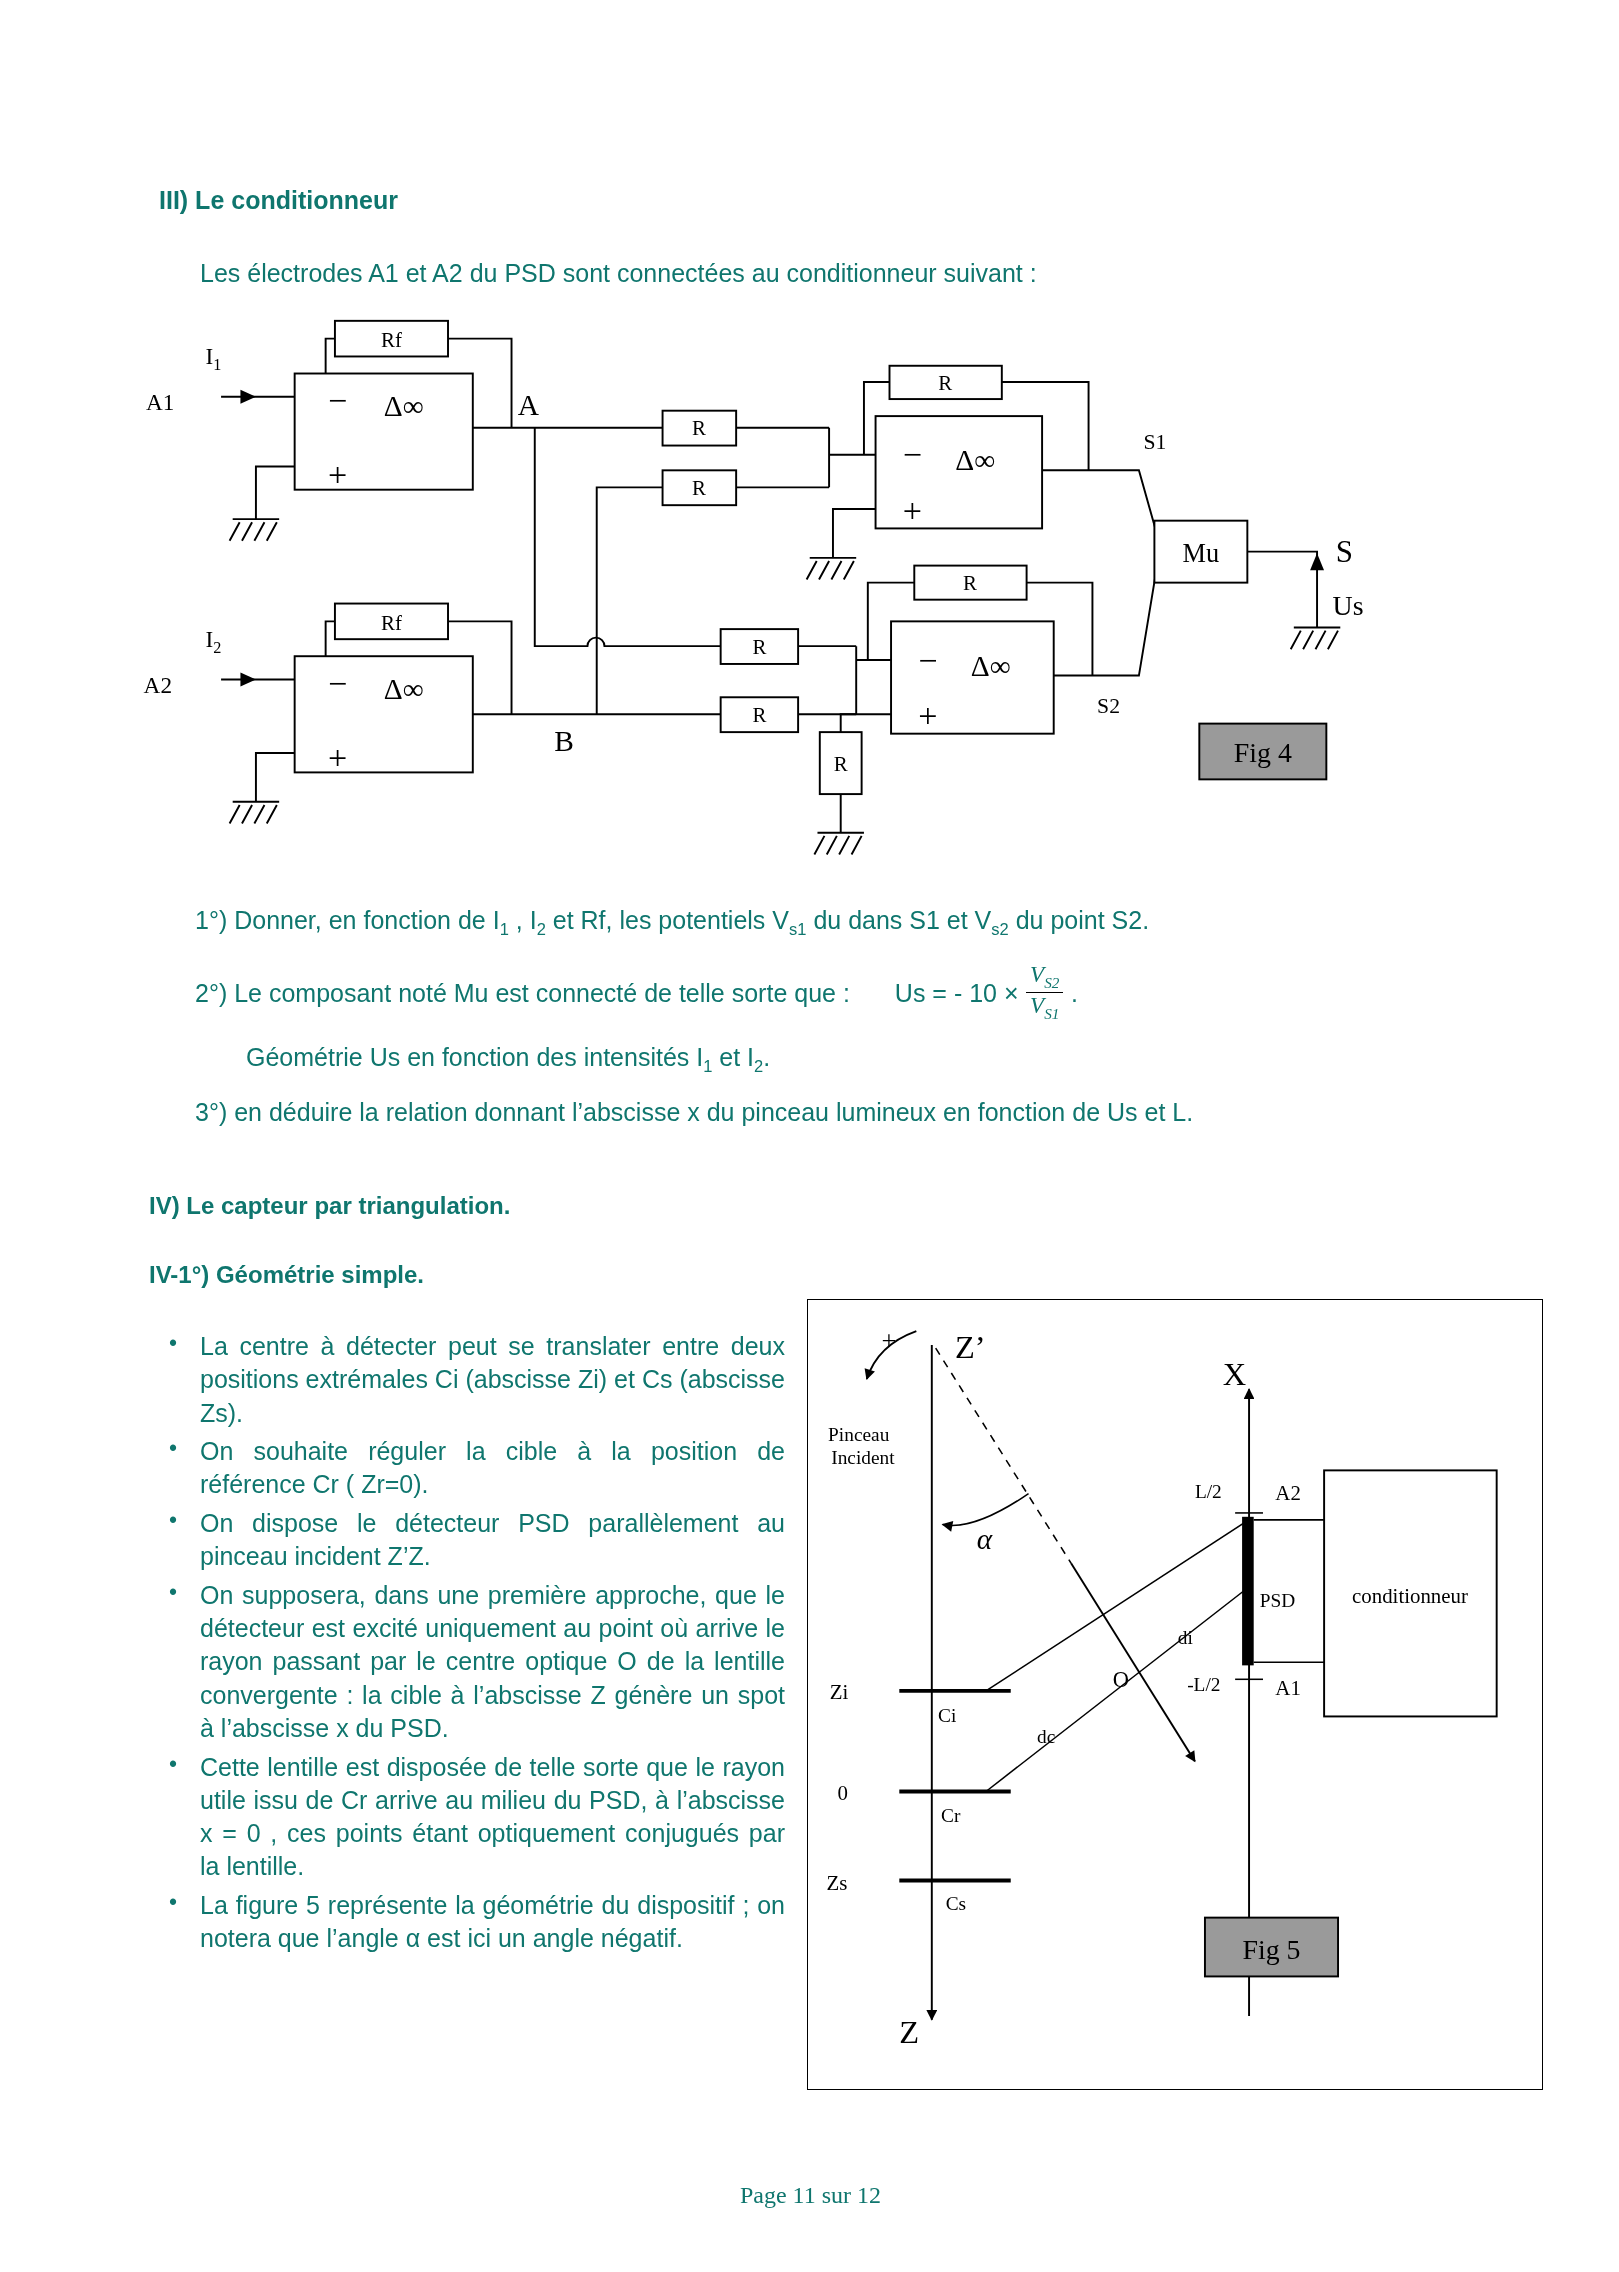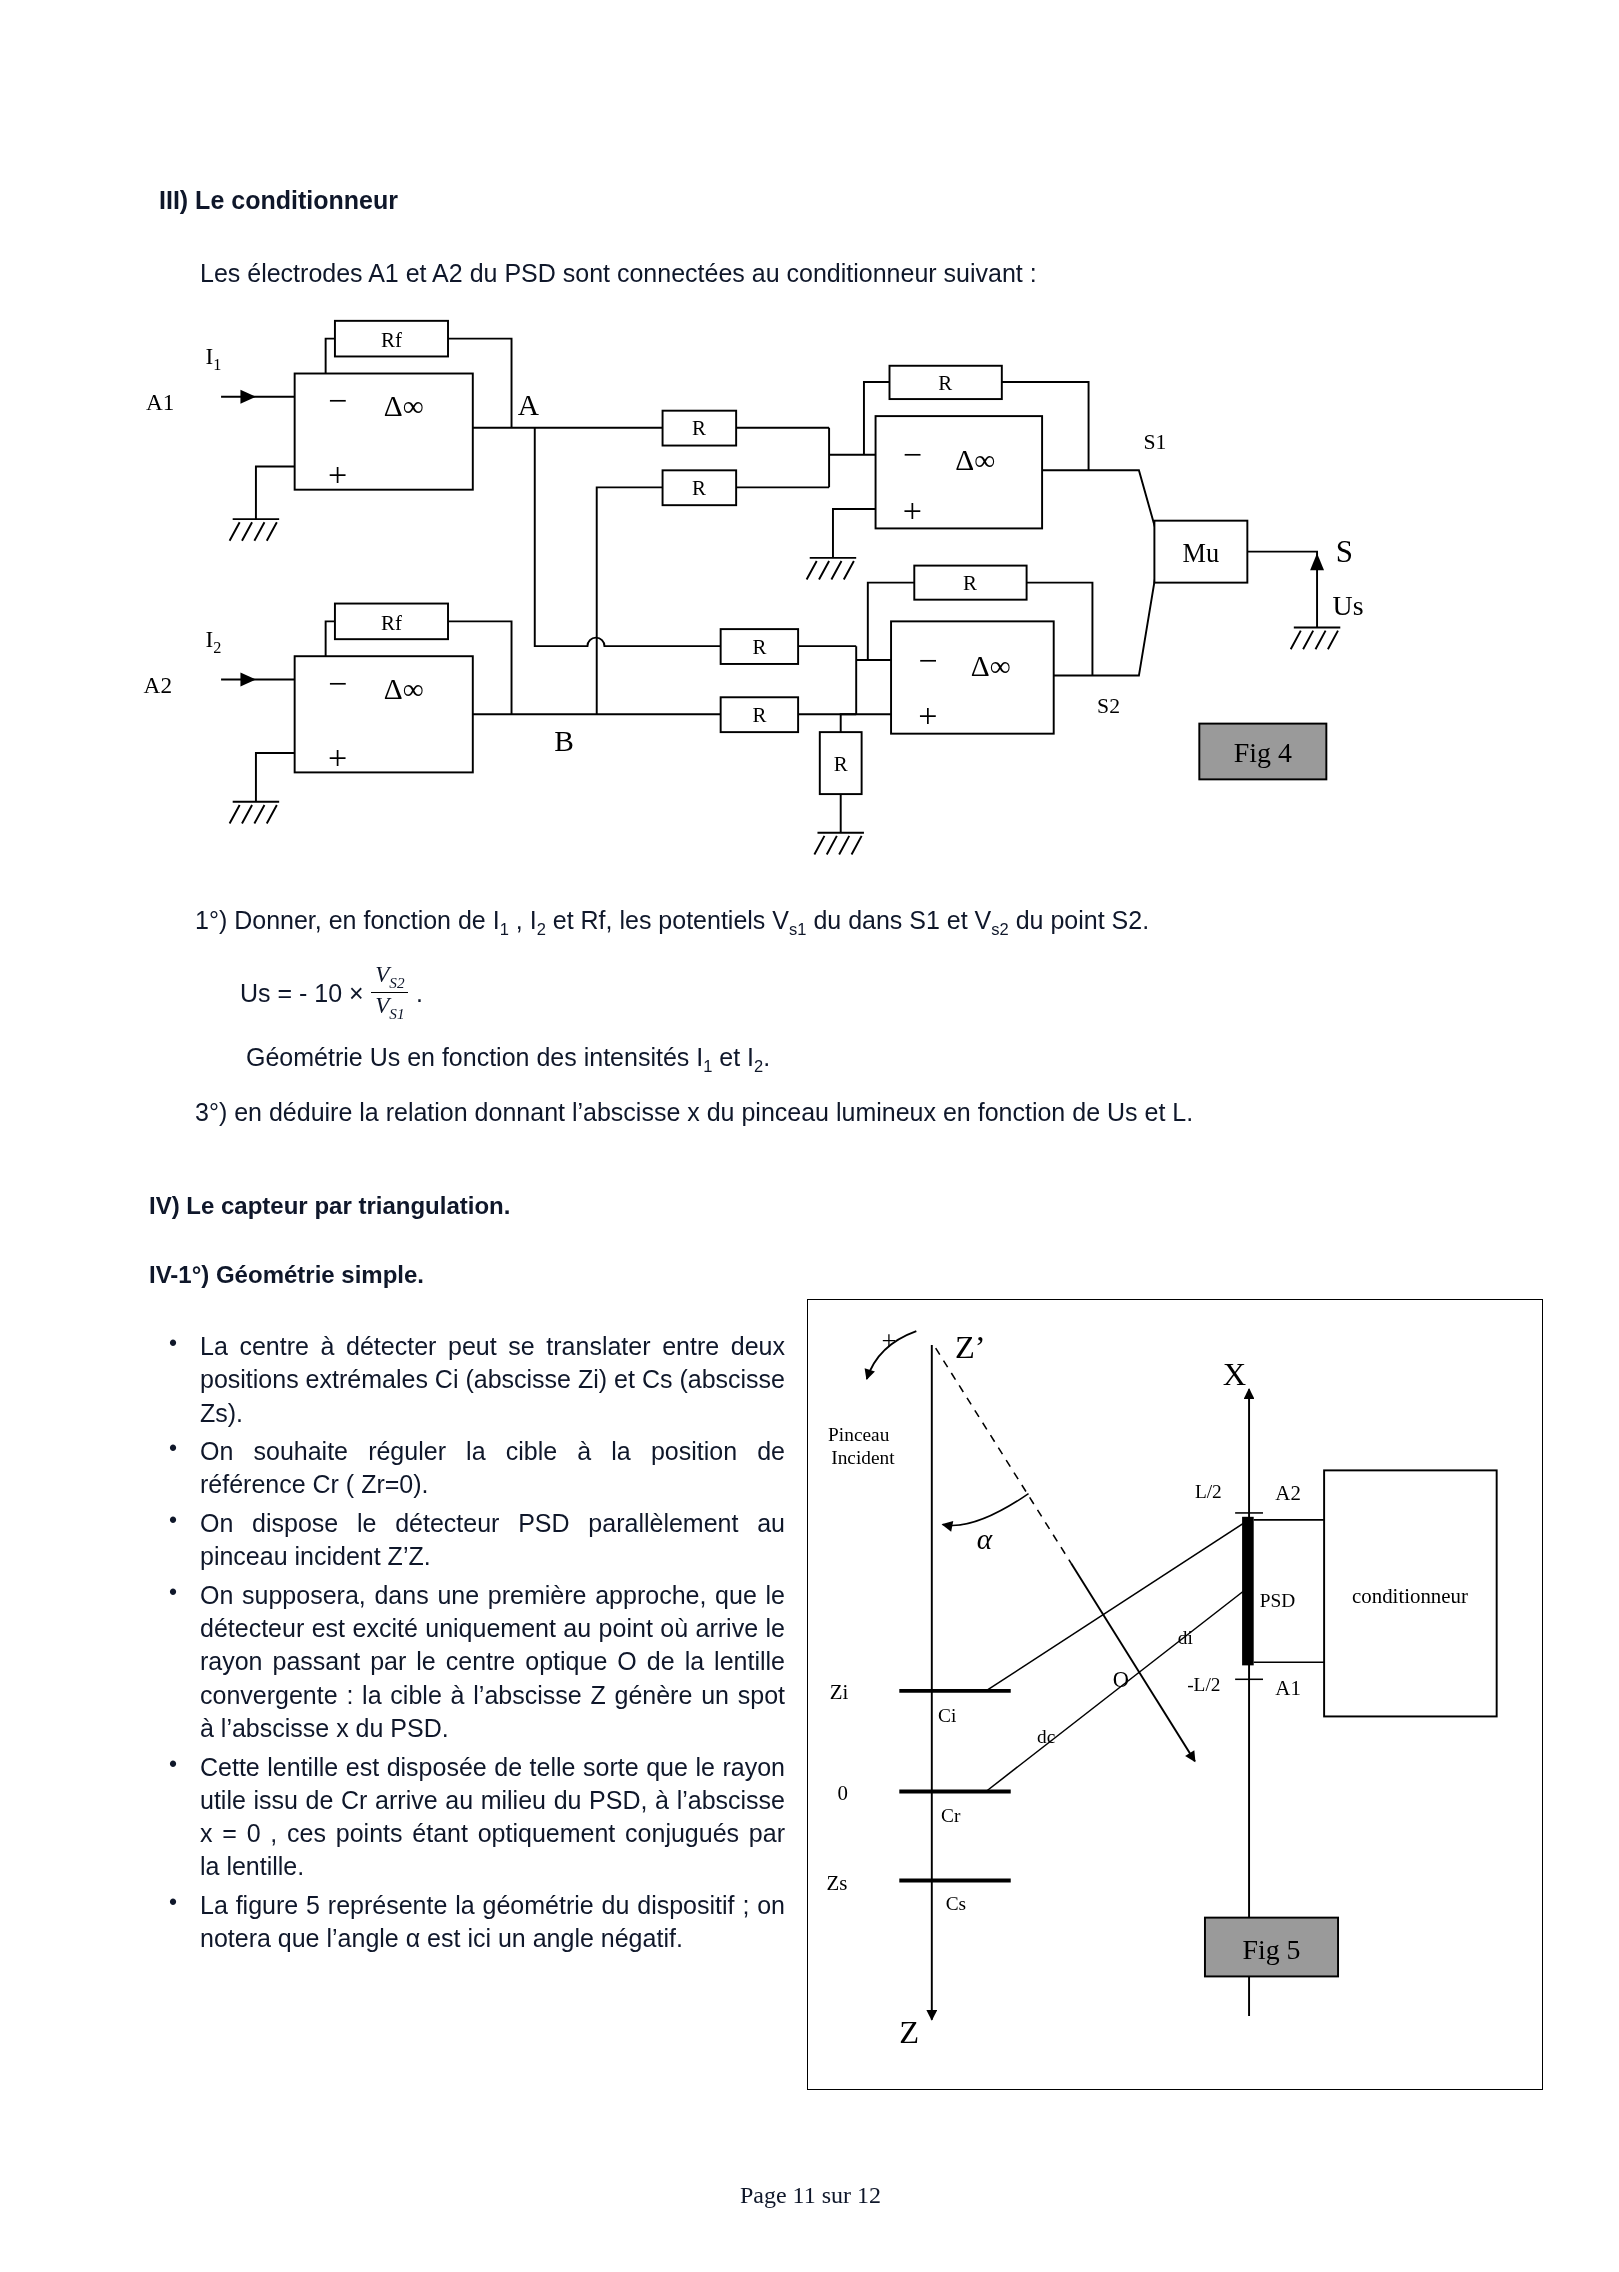--- a/index.html
+++ b/index.html
@@ -1,19 +1,19 @@
 <!DOCTYPE html>
 <html style="font-size:12.4px"><head>
 <meta charset="utf-8">
 <style>
   * { margin:0; padding:0; box-sizing:border-box; }
   html,body { background:#e8e8e8; }
   .page {
     position:relative; width:1619px; height:2273px; background:#ffffff;
-    font-family:"Liberation Sans", sans-serif; color:#0f172a; overflow:hidden;
+    font-family:"Liberation Sans", sans-serif; color:#0f766e; overflow:hidden;
   }
   .abs { position:absolute; }
   .h-bold { font-weight:bold; font-size:24px; font-family:"Liberation Sans", sans-serif; }
   .txt { font-size:25px; line-height:1.3; }
   sub { font-size:0.66em; }
   .q2row { display:flex; align-items:center; }
   .frac {
     display:inline-flex; flex-direction:column; align-items:center;
     font-family:"Liberation Serif", serif; font-style:italic;
     font-size:23px; line-height:1.12; margin:0 7.7px; position:relative; top:-1.5px;
@@ -142,20 +142,21 @@
       <text x="1380" y="344" font-size="34" text-anchor="middle">Mu</text>
       <text x="1554" y="344" font-size="40">S</text>
       <text x="1550" y="412" font-size="36">Us</text>
       <text x="1460" y="601" font-size="36" text-anchor="middle">Fig 4</text>
     </g>
   </svg>
 
   <p class="abs txt" style="left:195px;top:904px;"><span>1°) Donner, en fonction de I</span><sub>1</sub><span> , I</span><sub>2</sub><span> et Rf, les potentiels  V</span><sub>s1</sub><span> du dans S1 et V</span><sub>s2</sub><span> du point S2.</span></p>
 
   <div class="abs txt q2row" style="left:195px;top:963px;">
+    <span>2°) Le composant noté Mu est connecté de telle sorte que :</span>
     <span style="margin-left:45px;">Us = - 10 ×</span>
     <span class="frac">
       <span class="num"><span>V</span><sub>S2</sub></span>
       <span class="den"><span>V</span><sub>S1</sub></span>
     </span>
     <span>.</span>
   </div>
 
   <p class="abs txt" style="left:246px;top:1041px;"><span>Géométrie Us en fonction des intensités I</span><sub>1</sub><span> et I</span><sub>2</sub><span>.</span></p>
 

